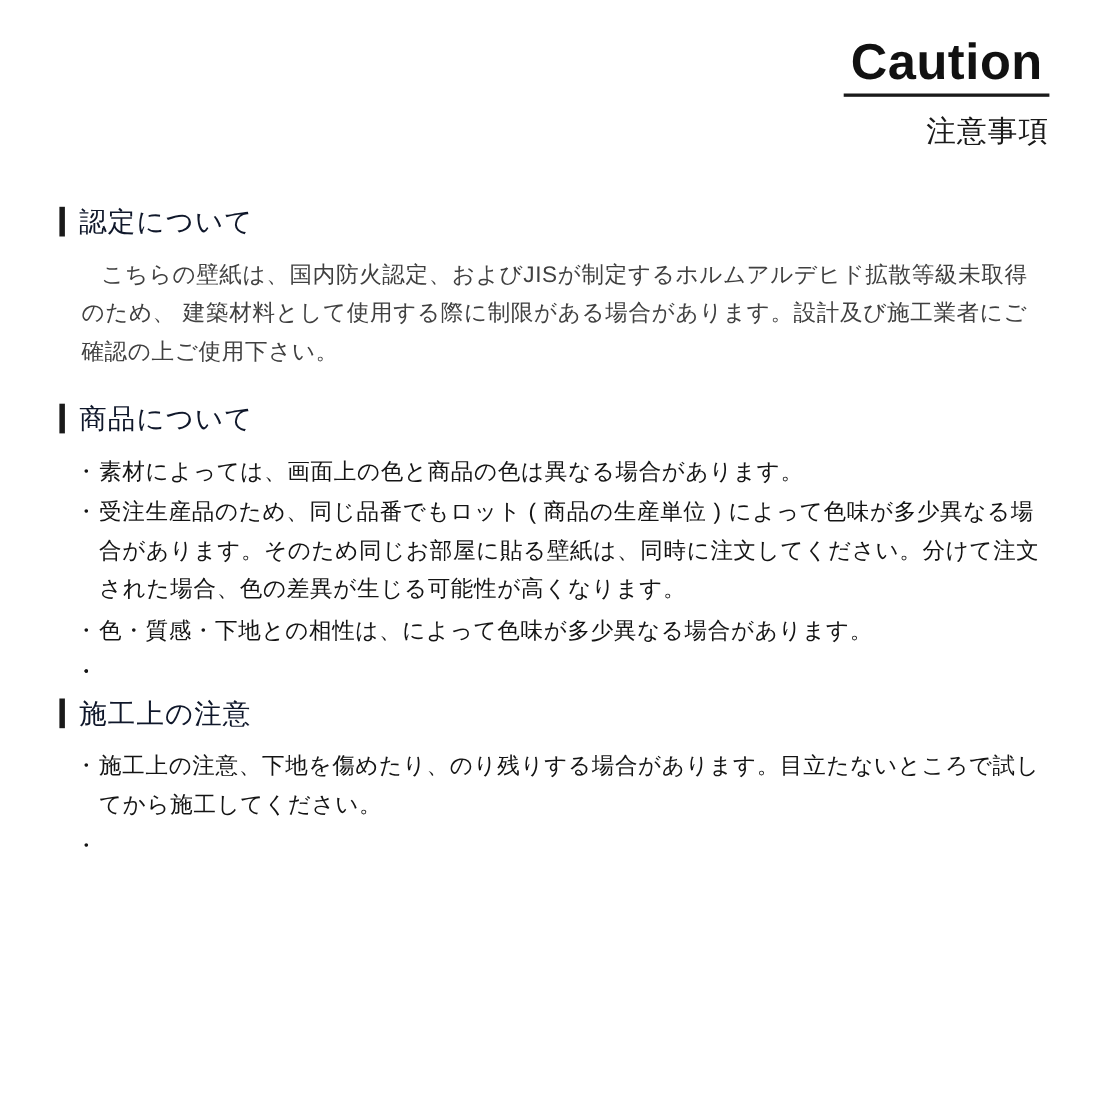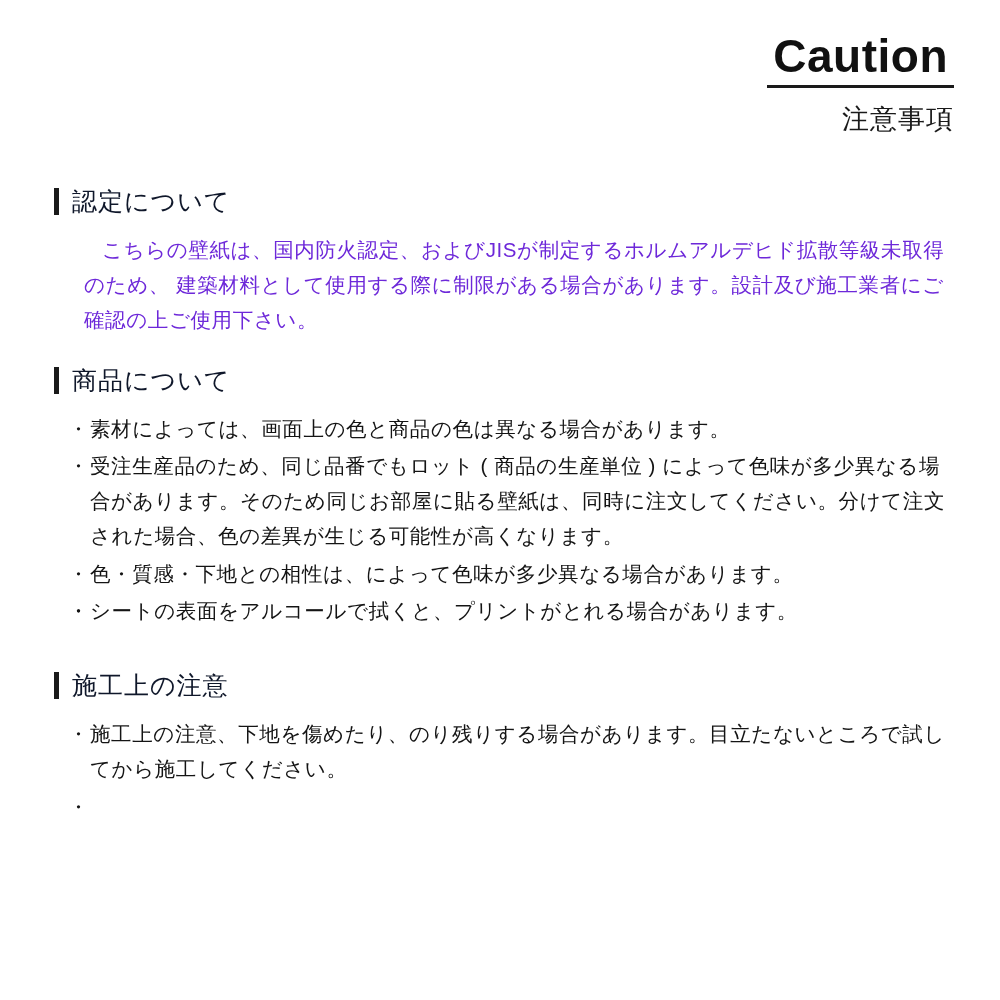--- a/index.html
+++ b/index.html
@@ -60,24 +60,24 @@
     display: inline-block;
     width: 5px;
     height: 27px;
     background: #1a1a1a;
     margin-right: 13px;
     flex: none;
   }
   .para {
     font-size: 20.5px;
     line-height: 1.72;
-    margin: 0 0 0 38px;
+    margin: 0 0 0 28px;
     letter-spacing: 0.6px;
     text-indent: 18px;
-    color: #6d28d9;
+    color: #404040;
     max-width: 905px;
   }
   ul.bullets {
     list-style: none;
     margin: 0;
     padding: 0 0 0 22px;
   }
   ul.bullets li {
     position: relative;
     font-size: 20.5px;
@@ -117,21 +117,21 @@
   <div class="section products">
     <div class="section-heading">
       <span class="heading-bar"></span>
       <span>商品について</span>
     </div>
     <ul class="bullets">
       <li><span class="dot">・</span><span>素材によっては、画面上の色と商品の色は異なる場合があります。</span></li>
       <li><span class="dot">・</span><span>受注生産品のため、同じ品番でもロット ( 商品の生産単位 ) によって色味が多少異なる場合があります。そのため同じお部屋に貼る壁紙は、同時に注文してください。分けて注文された場合、色の差異が生じる可能性が高くなります。</span></li>
       <li><span class="dot">・</span><span>色・質感・下地との相性は、によって色味が多少異なる場合があります。</span></li>
       <li><span class="dot">・</span></li>
-      <li><span class="dot">・</span><span>シートの表面をアルコールで拭くと、プリントがとれる場合があります。</span></li>
+      <li><span class="dot">・</span></li>
     </ul>
   </div>
 
   <div class="section install">
     <div class="section-heading">
       <span class="heading-bar"></span>
       <span>施工上の注意</span>
     </div>
     <ul class="bullets">
       <li><span class="dot">・</span><span>施工上の注意、下地を傷めたり、のり残りする場合があります。目立たないところで試してから施工してください。</span></li>

